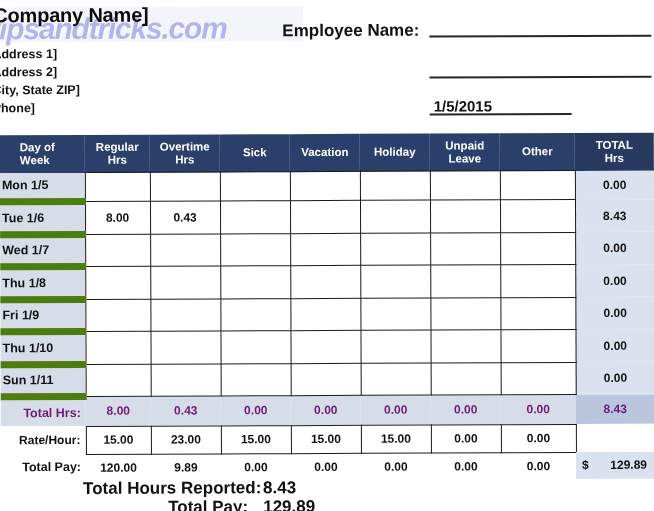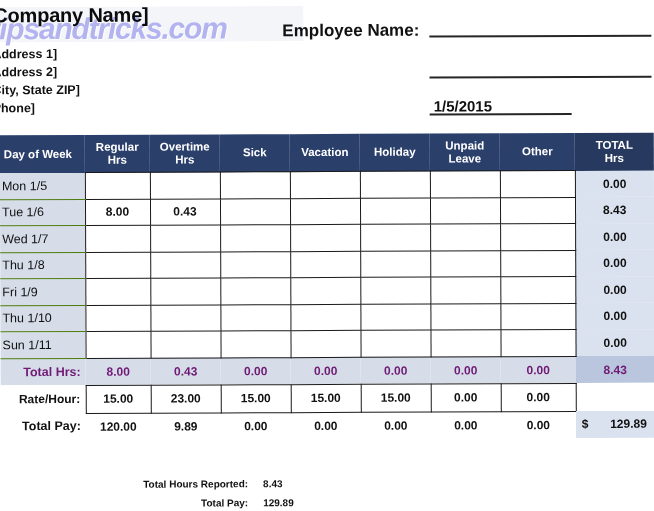--- a/index.html
+++ b/index.html
@@ -121,44 +121,44 @@
     font-size: 11.5px;
     font-weight: 700;
     height: 37px;
     line-height: 12.5px;
     text-align: center;
     vertical-align: middle;
     border: none;
   }
   tr.hdr th.hdr-day {
     text-align: left;
-    padding-left: 4px;
+    padding-left: 20px;
   }
   tr.hdr th.hdr-total {
     background: #27395f;
   }
 
   
   tr.day td {
     height: 25.5px;
     border: 1px solid #1a1a1a;
     text-align: center;
     vertical-align: middle;
     font-size: 12px;
     font-weight: 700;
     background: #ffffff;
   }
   tr.day td.daycell {
     background: #d6dde9;
     border: none;
-    border-bottom: 1px solid #4d7c0f;
+    border-bottom: 7px solid #4d7c0f;
     text-align: left;
     padding-left: 2px;
     font-size: 12.5px;
-    font-weight: 400;
+    font-weight: 700;
     color: #111;
   }
   tr.day td.totcell {
     background: #dbe2ef;
     border: none;
     text-align: center;
     font-weight: 700;
     font-size: 12px;
   }
 
@@ -231,21 +231,21 @@
   }
 
   
   .footer {
     position: absolute;
     left: 0; top: 478px;
     width: 654px;
   }
   .foot-row {
     position: absolute;
-    font-size: 10px;
+    font-size: 17px;
     font-weight: 700;
     white-space: nowrap;
     color: #111;
   }
   .foot-lbl-1 { left: 82px; top: 0px;  width: 165px; text-align: right; }
   .foot-val-1 { left: 262px; top: 0px; }
   .foot-lbl-2 { left: 82px; top: 19px; width: 165px; text-align: right; }
   .foot-val-2 { left: 262px; top: 19px; }
 
   

